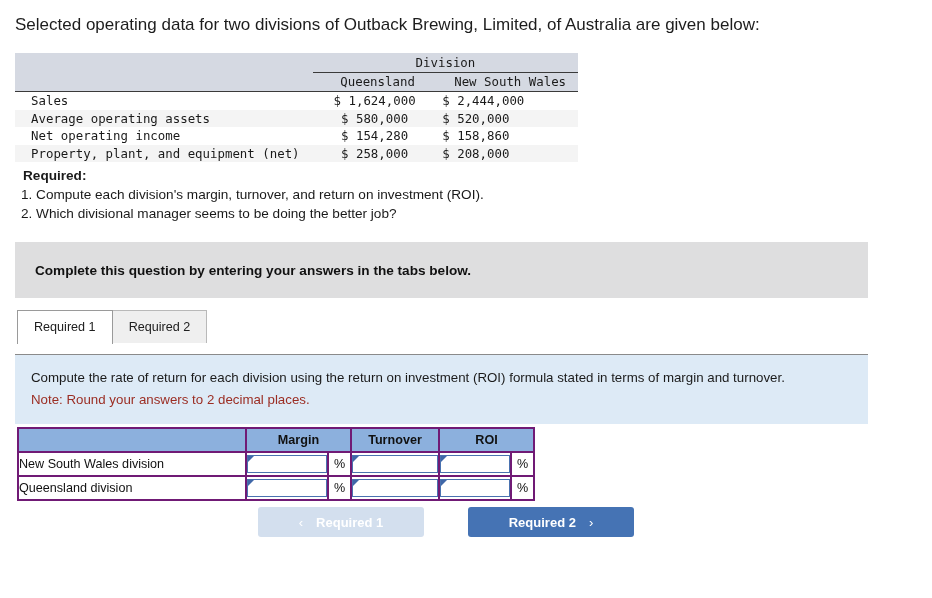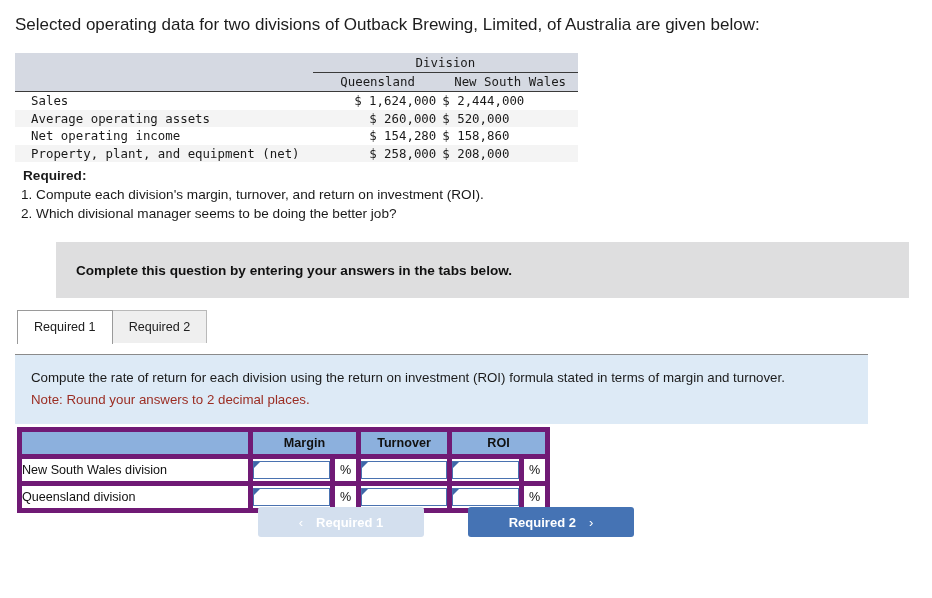--- a/index.html
+++ b/index.html
@@ -56,21 +56,21 @@
     padding: 1px 0 2px 0 !important;
   }
   .hdr-sub td {
     background: #d5d9e2;
     height: 17px;
     vertical-align: middle;
     border-bottom: 1px solid #3a3a3a;
     padding-bottom: 1px !important;
   }
   .col-label { width: 300px; }
-  .col-q { width: 128px; text-align: right; padding-right: 6px !important; }
+  .col-q { width: 128px; text-align: center; padding-right: 6px !important; }
   .col-n { width: 135px; padding-right: 6px !important; }
   .hdr-sub .col-q, .hdr-sub .col-n { text-align: center; padding-right: 0 !important; }
   tr.body-row td {
     height: 17.5px;
     vertical-align: middle;
     margin-top: 26px;
   }
   tr.body-row td.col-label { padding-left: 16px; }
   tr.stripe td { background: #f4f4f4; }
   tr.plain td { background: #ffffff; }
@@ -89,21 +89,20 @@
   
   .gray-banner {
     position: absolute;
     left: 15px;
     top: 242px;
     width: 853px;
     height: 56px;
     background: #dededf;
     display: flex;
     align-items: center;
-    margin-left: 41px;
   }
   .gray-banner span {
     margin-left: 20px;
     font-weight: bold;
     font-size: 13.6px;
     color: #111;
   }
 
   
   .tabs {
@@ -165,21 +164,21 @@
     left: 17px;
     top: 427px;
   }
   table.answer-table {
     border-collapse: collapse;
     font-size: 12.5px;
     color: #111;
   }
   table.answer-table th,
   table.answer-table td {
-    border: 5px solid #701a75;
+    border: 2px solid #701a75;
     padding: 0;
     font-weight: normal;
   }
   table.answer-table thead th {
     background: #8cb0dd;
     font-weight: bold;
     height: 22px;
     text-align: center;
     font-size: 12.6px;
     color: #111;
@@ -272,21 +271,21 @@
       <td class="col-q">Queensland</td>
       <td class="col-n">New South Wales</td>
     </tr>
     <tr class="body-row plain">
       <td class="col-label">Sales</td>
       <td class="col-q">$ 1,624,000</td>
       <td class="col-n">$ 2,444,000</td>
     </tr>
     <tr class="body-row stripe">
       <td class="col-label">Average operating assets</td>
-      <td class="col-q">$ 260,000</td>
+      <td class="col-q">$ 580,000</td>
       <td class="col-n">$ 520,000</td>
     </tr>
     <tr class="body-row plain">
       <td class="col-label">Net operating income</td>
       <td class="col-q">$ 154,280</td>
       <td class="col-n">$ 158,860</td>
     </tr>
     <tr class="body-row stripe">
       <td class="col-label">Property, plant, and equipment (net)</td>
       <td class="col-q">$ 258,000</td>

